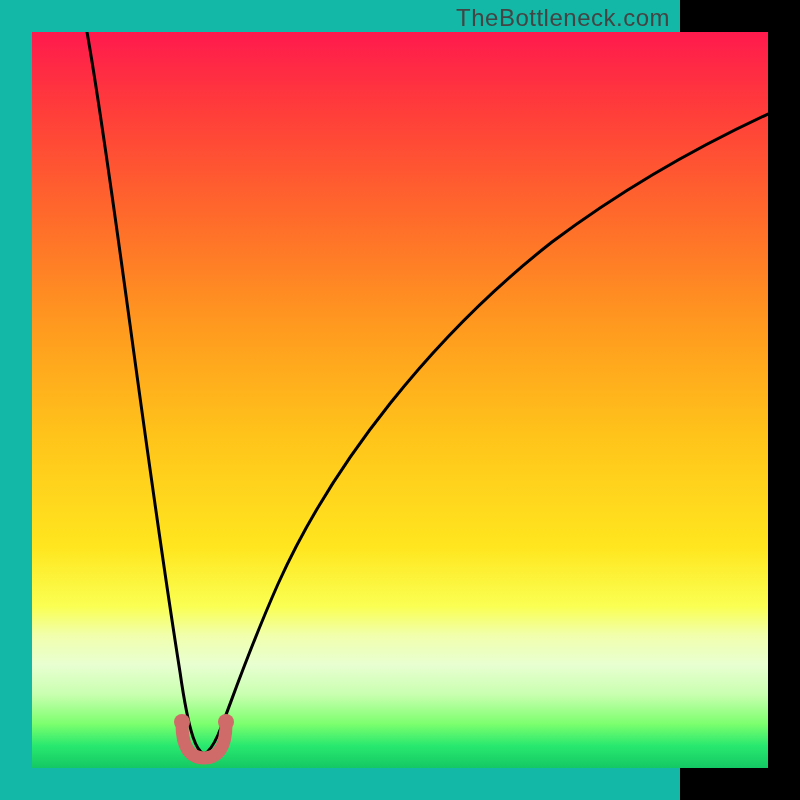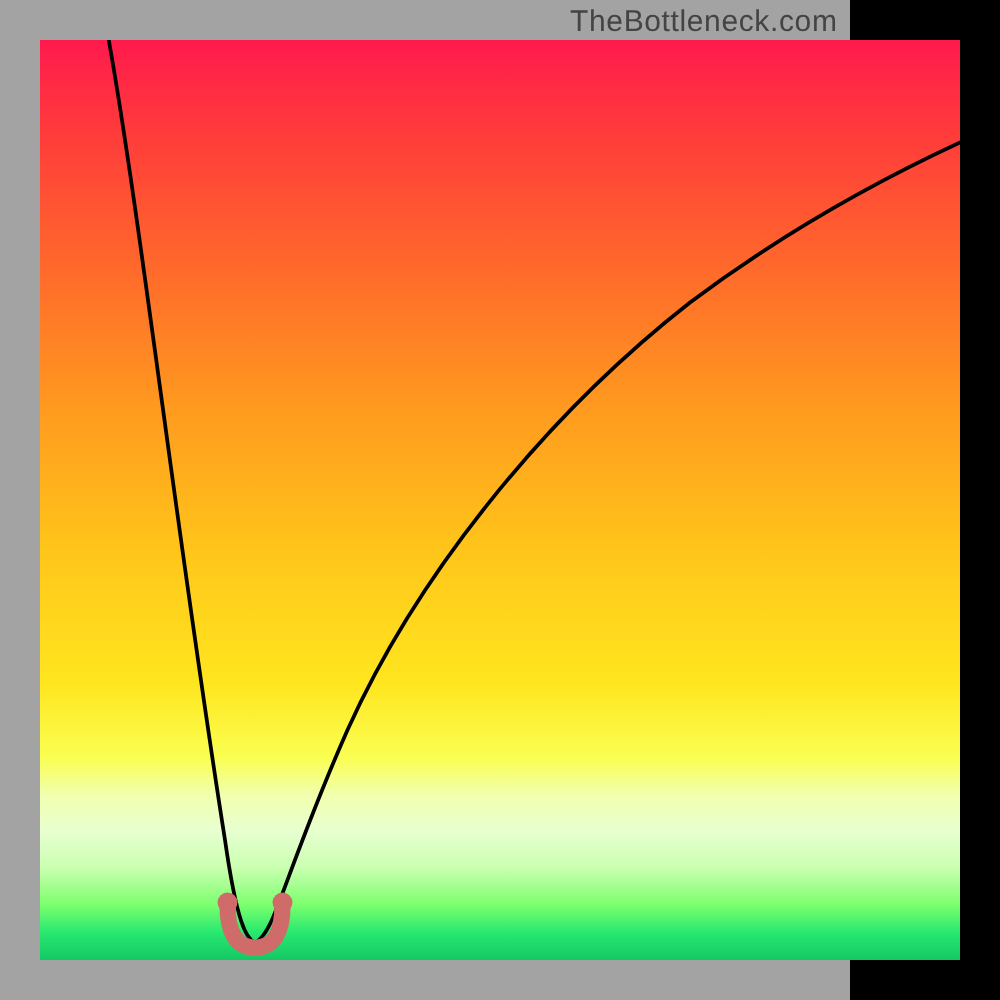--- a/index.html
+++ b/index.html
@@ -8,21 +8,21 @@
     width: 800px;
     height: 800px;
     background: #000;
     overflow: hidden;
     font-family: Arial, Helvetica, sans-serif;
   }
   .frame {
     position: relative;
     width: 680px;
     height: 800px;
-    background: #a3a3a3;
+    background: #14b8a6;
   }
   .plot-area {
     position: absolute;
     left: 32px;
     top: 32px;
     width: 736px;
     height: 736px;
     overflow: hidden;
   }
   .gradient-bg {

